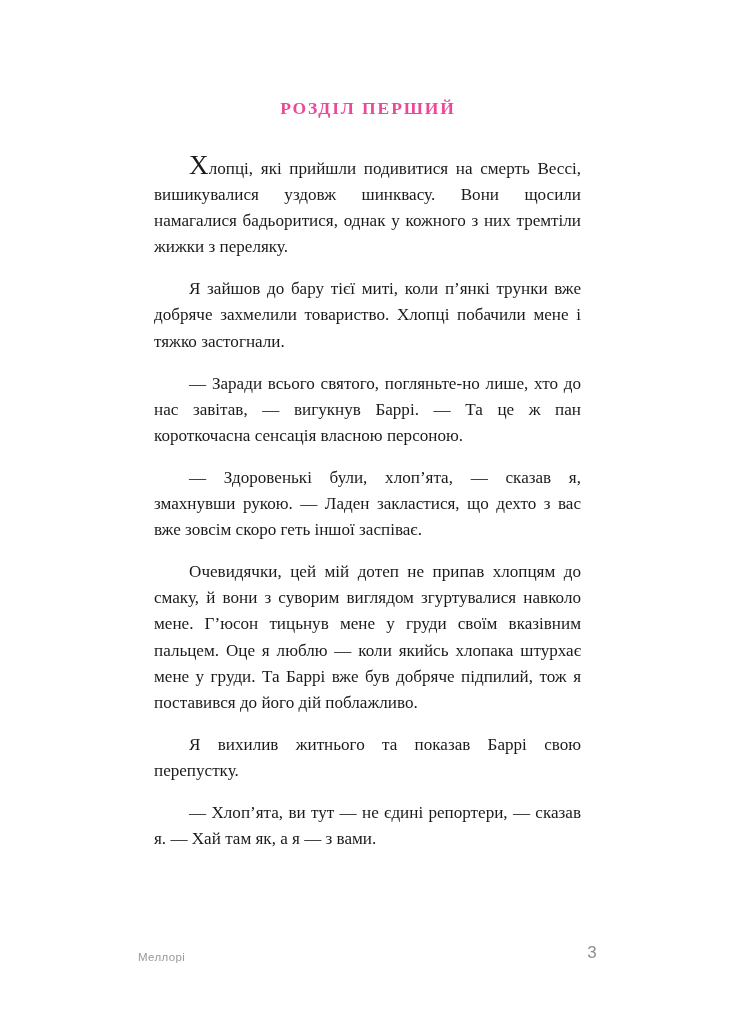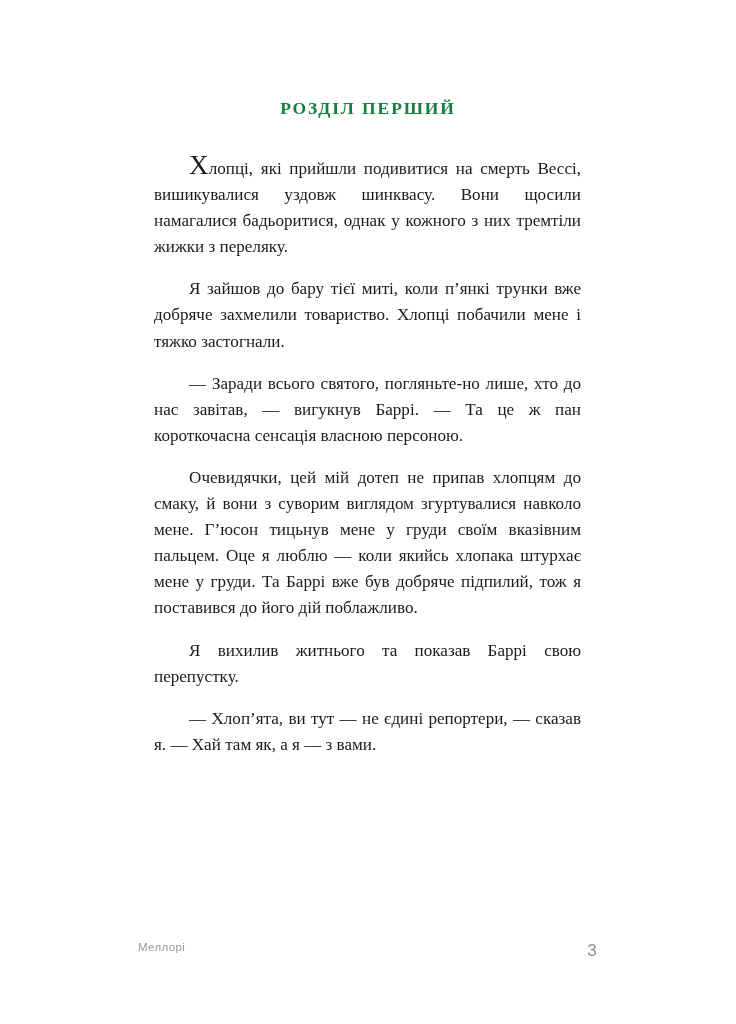--- a/index.html
+++ b/index.html
@@ -28,21 +28,21 @@
   .chapter-heading {
     position: absolute;
     top: 88px;
     left: 0;
     right: 0;
     text-align: center;
     font-family: "Liberation Serif", "DejaVu Serif", serif;
     font-weight: bold;
     font-size: 17.5px;
     letter-spacing: 1.9px;
-    color: #15803d;
+    color: #ec4899;
     line-height: 1;
   }
 
   
   .text-block {
     position: absolute;
     top: 140px;
     left: 138px;
     width: 459px;
   }
@@ -72,21 +72,21 @@
   }
 
   
   .page-footer {
     position: absolute;
     left: 138px;
     right: 139px;
     top: 941px;
     height: 22px;
     display: flex;
-    align-items: flex-start;
+    align-items: flex-end;
     justify-content: space-between;
     gap: 24px;
   }
 
   .running-head {
     font-family: "Liberation Sans", "DejaVu Sans", sans-serif;
     font-size: 11.5px;
     letter-spacing: 0.35px;
     color: #9a9a9a;
     white-space: nowrap;
@@ -105,20 +105,21 @@
 <div class="page">
 
   <h1 class="chapter-heading">РОЗДІЛ ПЕРШИЙ</h1>
 
   <div class="text-block">
 
     <p class="para para-opening"><span class="dropcap">Х</span><span>лопці, які прийшли подивитися на смерть Вессі, вишикувалися уздовж шинквасу. Вони щосили намагалися бадьоритися, однак у кожного з них тремтіли жижки з переляку.</span></p>
 
     <p class="para">Я зайшов до бару тієї миті, коли п’янкі трунки вже добряче захмелили товариство. Хлопці побачили мене і тяжко застогнали.</p>
     <p class="para">— Заради всього святого, погляньте-но лише, хто до нас завітав, — вигукнув Баррі. — Та це ж пан короткочасна сенсація власною персоною.</p>
+    <p class="para">— Здоровенькі були, хлоп’ята, — сказав я, змахнувши рукою. — Ладен закластися, що дехто з вас вже зовсім скоро геть іншої заспіває.</p>
     <p class="para">Очевидячки, цей мій дотеп не припав хлопцям до смаку, й вони з суворим виглядом згуртувалися навколо мене. Г’юсон тицьнув мене у груди своїм вказівним пальцем. Оце я люблю — коли якийсь хлопака штурхає мене у груди. Та Баррі вже був добряче підпилий, тож я поставився до його дій поблажливо.</p>
     <p class="para">Я вихилив житнього та показав Баррі свою перепустку.</p>
     <p class="para">— Хлоп’ята, ви тут — не єдині репортери, — сказав я. — Хай там як, а я — з вами.</p>
 
   </div>
 
   <div class="page-footer">
     <span class="running-head">Меллорі</span>
     <span class="folio">3</span>
   </div>

